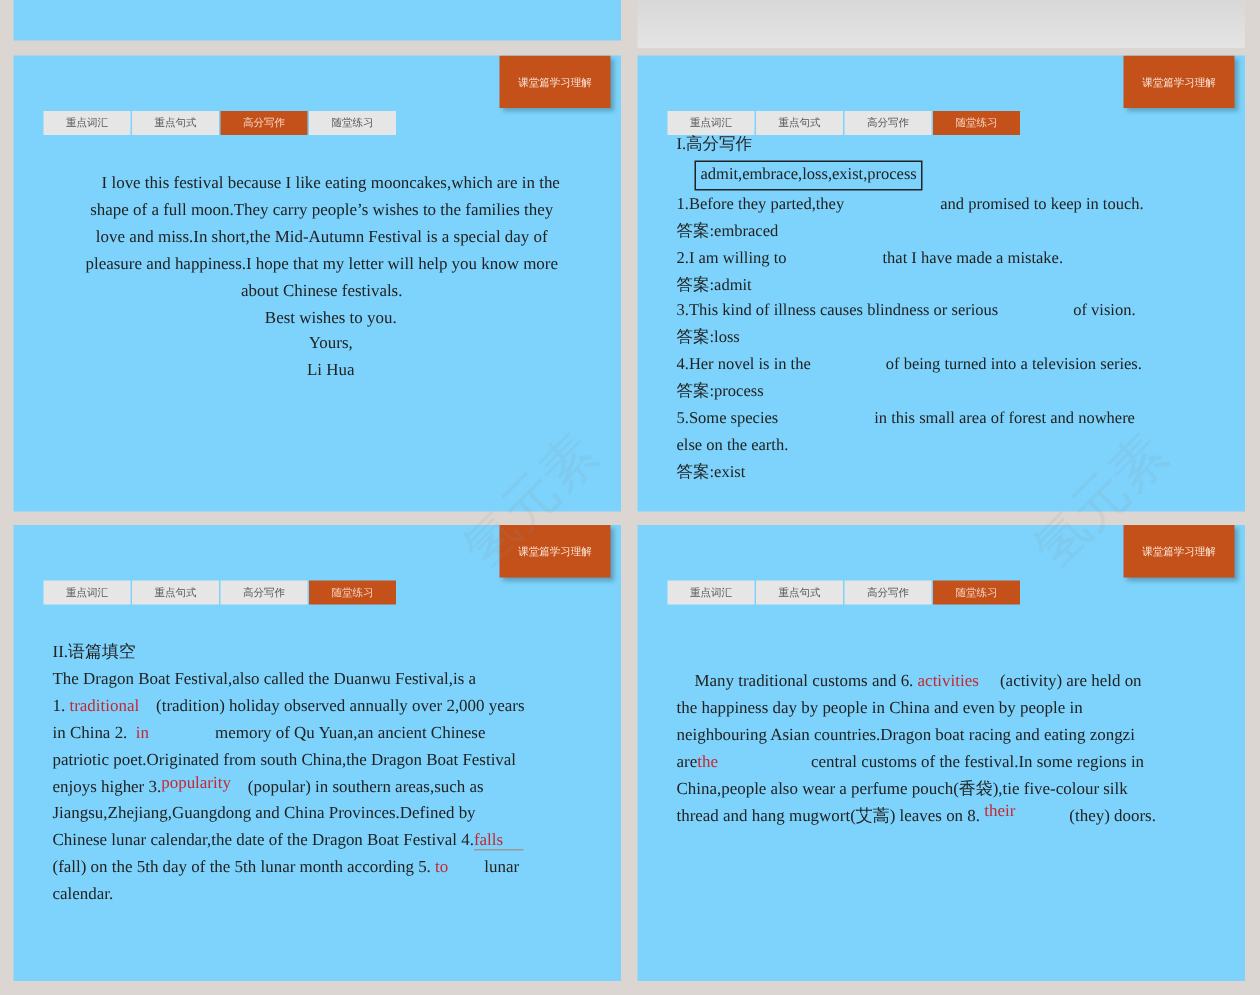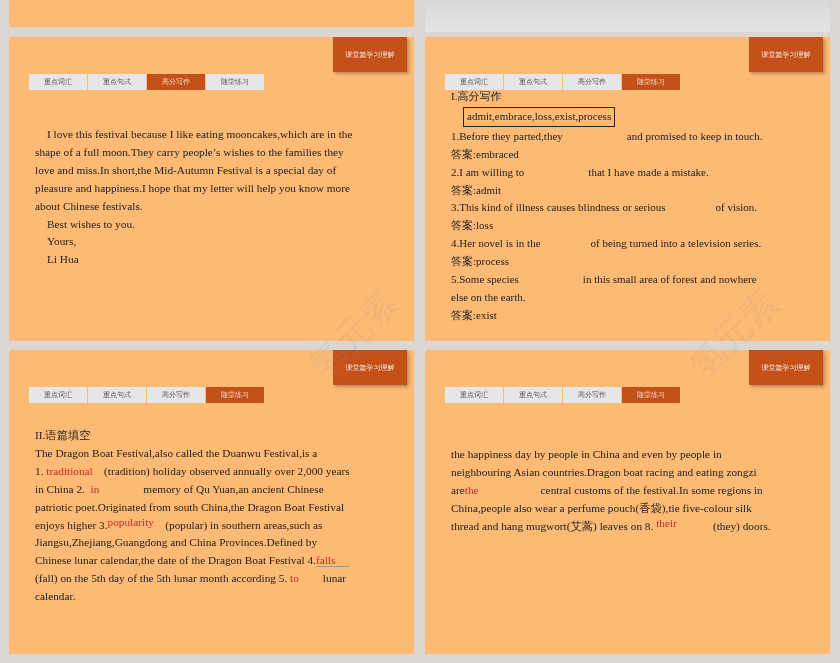--- a/index.html
+++ b/index.html
@@ -1,17 +1,17 @@
 <!DOCTYPE html>
 <html><head>
 <meta charset="utf-8">
 <style>
   html,body{margin:0;padding:0;}
   body{width:840px;height:663px;background:#dbd6d2;position:relative;overflow:hidden;font-family:"Liberation Serif","DejaVu Serif",serif;}
-  .slide{position:absolute;background:#fdba74;overflow:hidden;}
+  .slide{position:absolute;background:#7dd3fc;overflow:hidden;}
   .top-left{left:9px;top:0;width:405px;height:27px;}
   .top-right{left:425px;top:0;width:405px;height:32px;background:linear-gradient(#d8d8d8,#e4e4e4);}
   .s1{left:9px;top:37px;width:405px;height:304px;}
   .s2{left:425px;top:37px;width:405px;height:304px;}
   .s3{left:9px;top:350px;width:405px;height:304px;}
   .s4{left:425px;top:350px;width:405px;height:304px;}
   .badge{position:absolute;right:7px;top:0;width:74px;height:35px;background:#c4501a;color:#fbe9dc;font-family:"DejaVu Sans",sans-serif;font-size:7px;display:flex;align-items:center;justify-content:center;box-shadow:2px 2px 3px rgba(0,0,0,0.25);}
   .tabs{position:absolute;left:20px;top:37px;display:flex;gap:1px;}
   .tab{width:58px;height:16px;background:#e6e6e6;color:#555;font-family:"DejaVu Sans",sans-serif;font-size:7px;display:flex;align-items:center;justify-content:center;}
   .tab.active{background:#c4501a;color:#f6d7c6;}
@@ -32,21 +32,21 @@
 <div class="slide top-right"></div>
 
 <div class="slide s1">
   <div class="badge">课堂篇学习理解</div>
   <div class="tabs">
     <div class="tab">重点词汇</div>
     <div class="tab">重点句式</div>
     <div class="tab active">高分写作</div>
     <div class="tab">随堂练习</div>
   </div>
-  <div class="text" style="top:89px;">
+  <div class="text" style="top:77px;text-align:center;">
     <span class="line indent">I love this festival because I like eating mooncakes,which are in the</span>
     <span class="line">shape of a full moon.They carry people’s wishes to the families they</span>
     <span class="line">love and miss.In short,the Mid-Autumn Festival is a special day of</span>
     <span class="line">pleasure and happiness.I hope that my letter will help you know more</span>
     <span class="line">about Chinese festivals.</span>
     <span class="line indent">Best wishes to you.</span>
     <span class="line indent">Yours,</span>
     <span class="line indent">Li Hua</span>
   </div>
 </div>
@@ -100,20 +100,21 @@
 
 <div class="slide s4">
   <div class="badge">课堂篇学习理解</div>
   <div class="tabs">
     <div class="tab">重点词汇</div>
     <div class="tab">重点句式</div>
     <div class="tab">高分写作</div>
     <div class="tab active">随堂练习</div>
   </div>
   <div class="text" style="top:96px;">
+    <span class="line indent"><span>Many traditional customs and 6.</span> <span class="ans">activities</span>&nbsp;&nbsp;&nbsp;&nbsp;&nbsp;<span>(activity) are held on</span></span>
     <span class="line">the happiness day by people in China and even by people in</span>
     <span class="line">neighbouring Asian countries.Dragon boat racing and eating zongzi</span>
     <span class="line"><span>are</span><span class="ans">the</span><span class="blank" style="width:62px"></span><span>central customs of the festival.In some regions in</span></span>
     <span class="line">China,people also wear a perfume pouch(香袋),tie five-colour silk</span>
     <span class="line"><span>thread and hang mugwort(艾蒿) leaves on 8.</span> <span class="ans" style="position:relative;top:-3px">their</span><span class="blank" style="width:36px"></span><span>(they) doors.</span></span>
   </div>
 </div>
 
 <div class="watermark" style="left:300px;top:310px;">氢元素</div>
 <div class="watermark" style="left:680px;top:310px;">氢元素</div>

